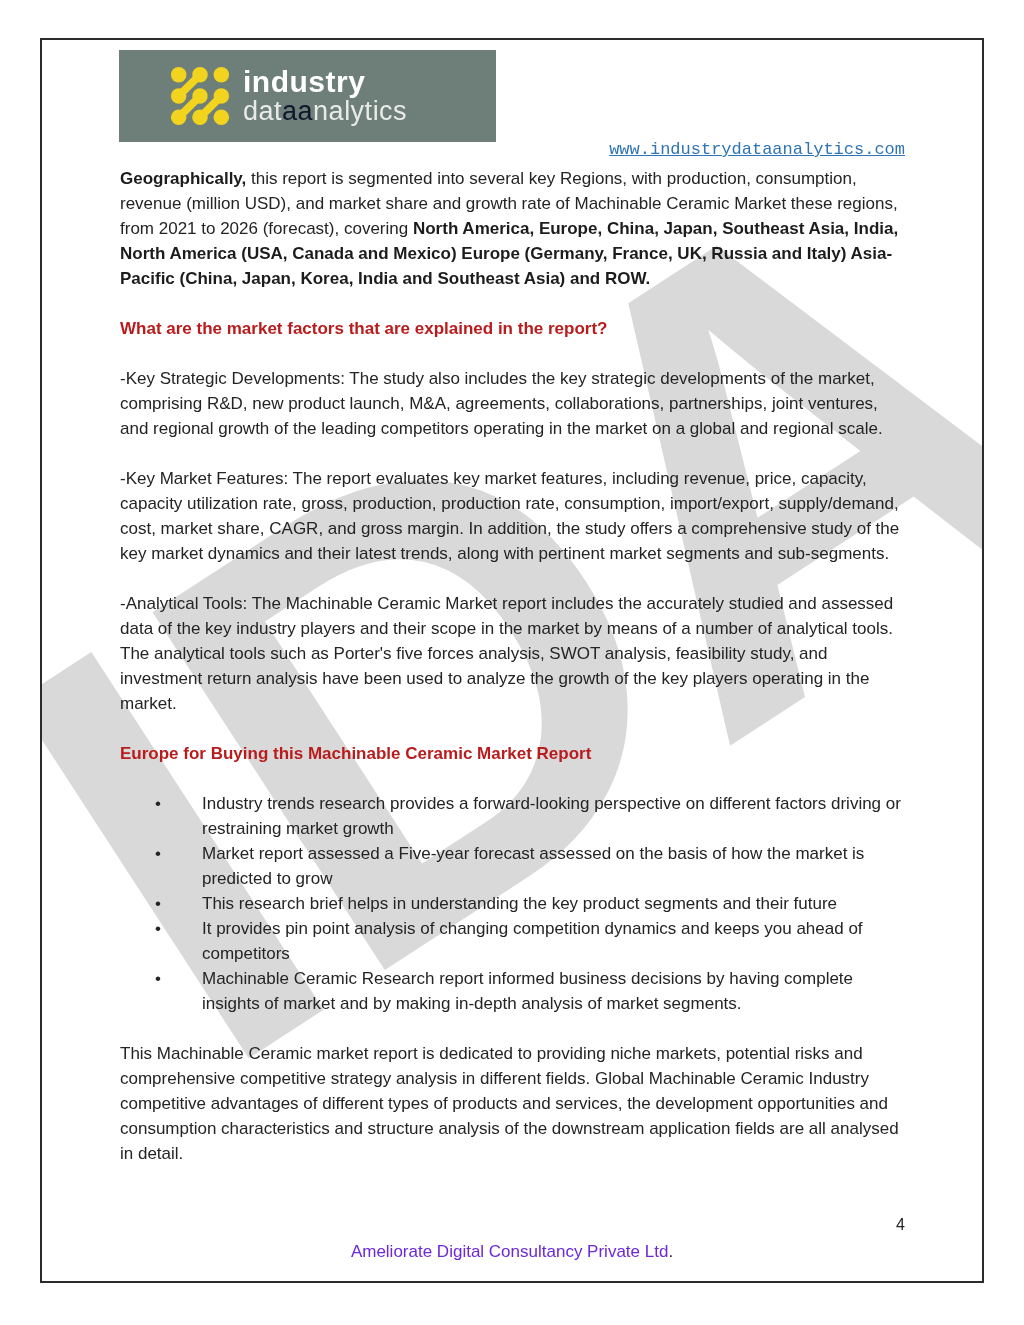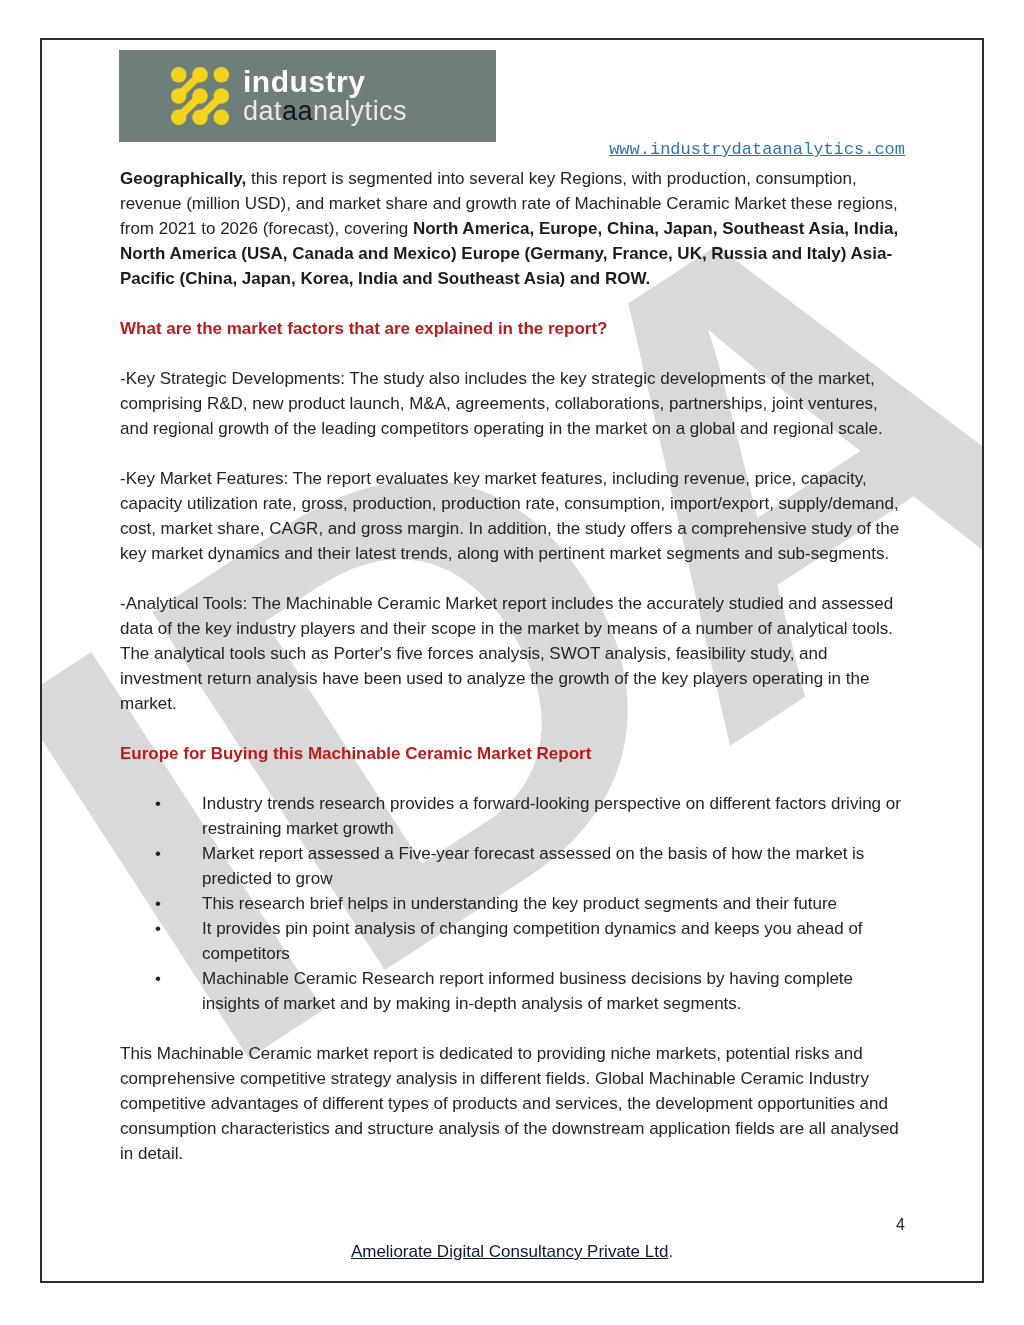--- a/index.html
+++ b/index.html
@@ -44,21 +44,21 @@
   .bullet .btext{flex:1;margin-left:20px;}
   
   .page-number{
     position:absolute;top:1176px;right:77px;z-index:2;
     font-size:16px;color:#242424;
   }
   .footer-line{
     position:absolute;top:1202px;left:0;width:100%;text-align:center;z-index:2;
     font-size:17px;color:#242424;
   }
-  .footer-link{color:#0f172a;text-decoration:underline;cursor:pointer;}
+  .footer-link{color:#6d28d9;cursor:pointer;}
 </style>
 </head>
 <body>
 
 <div class="page">
 
   <div class="watermark">IDA</div>
 
   <div class="logo">
     <svg class="logo-dots" width="62" height="62" viewBox="0 0 64 64">

